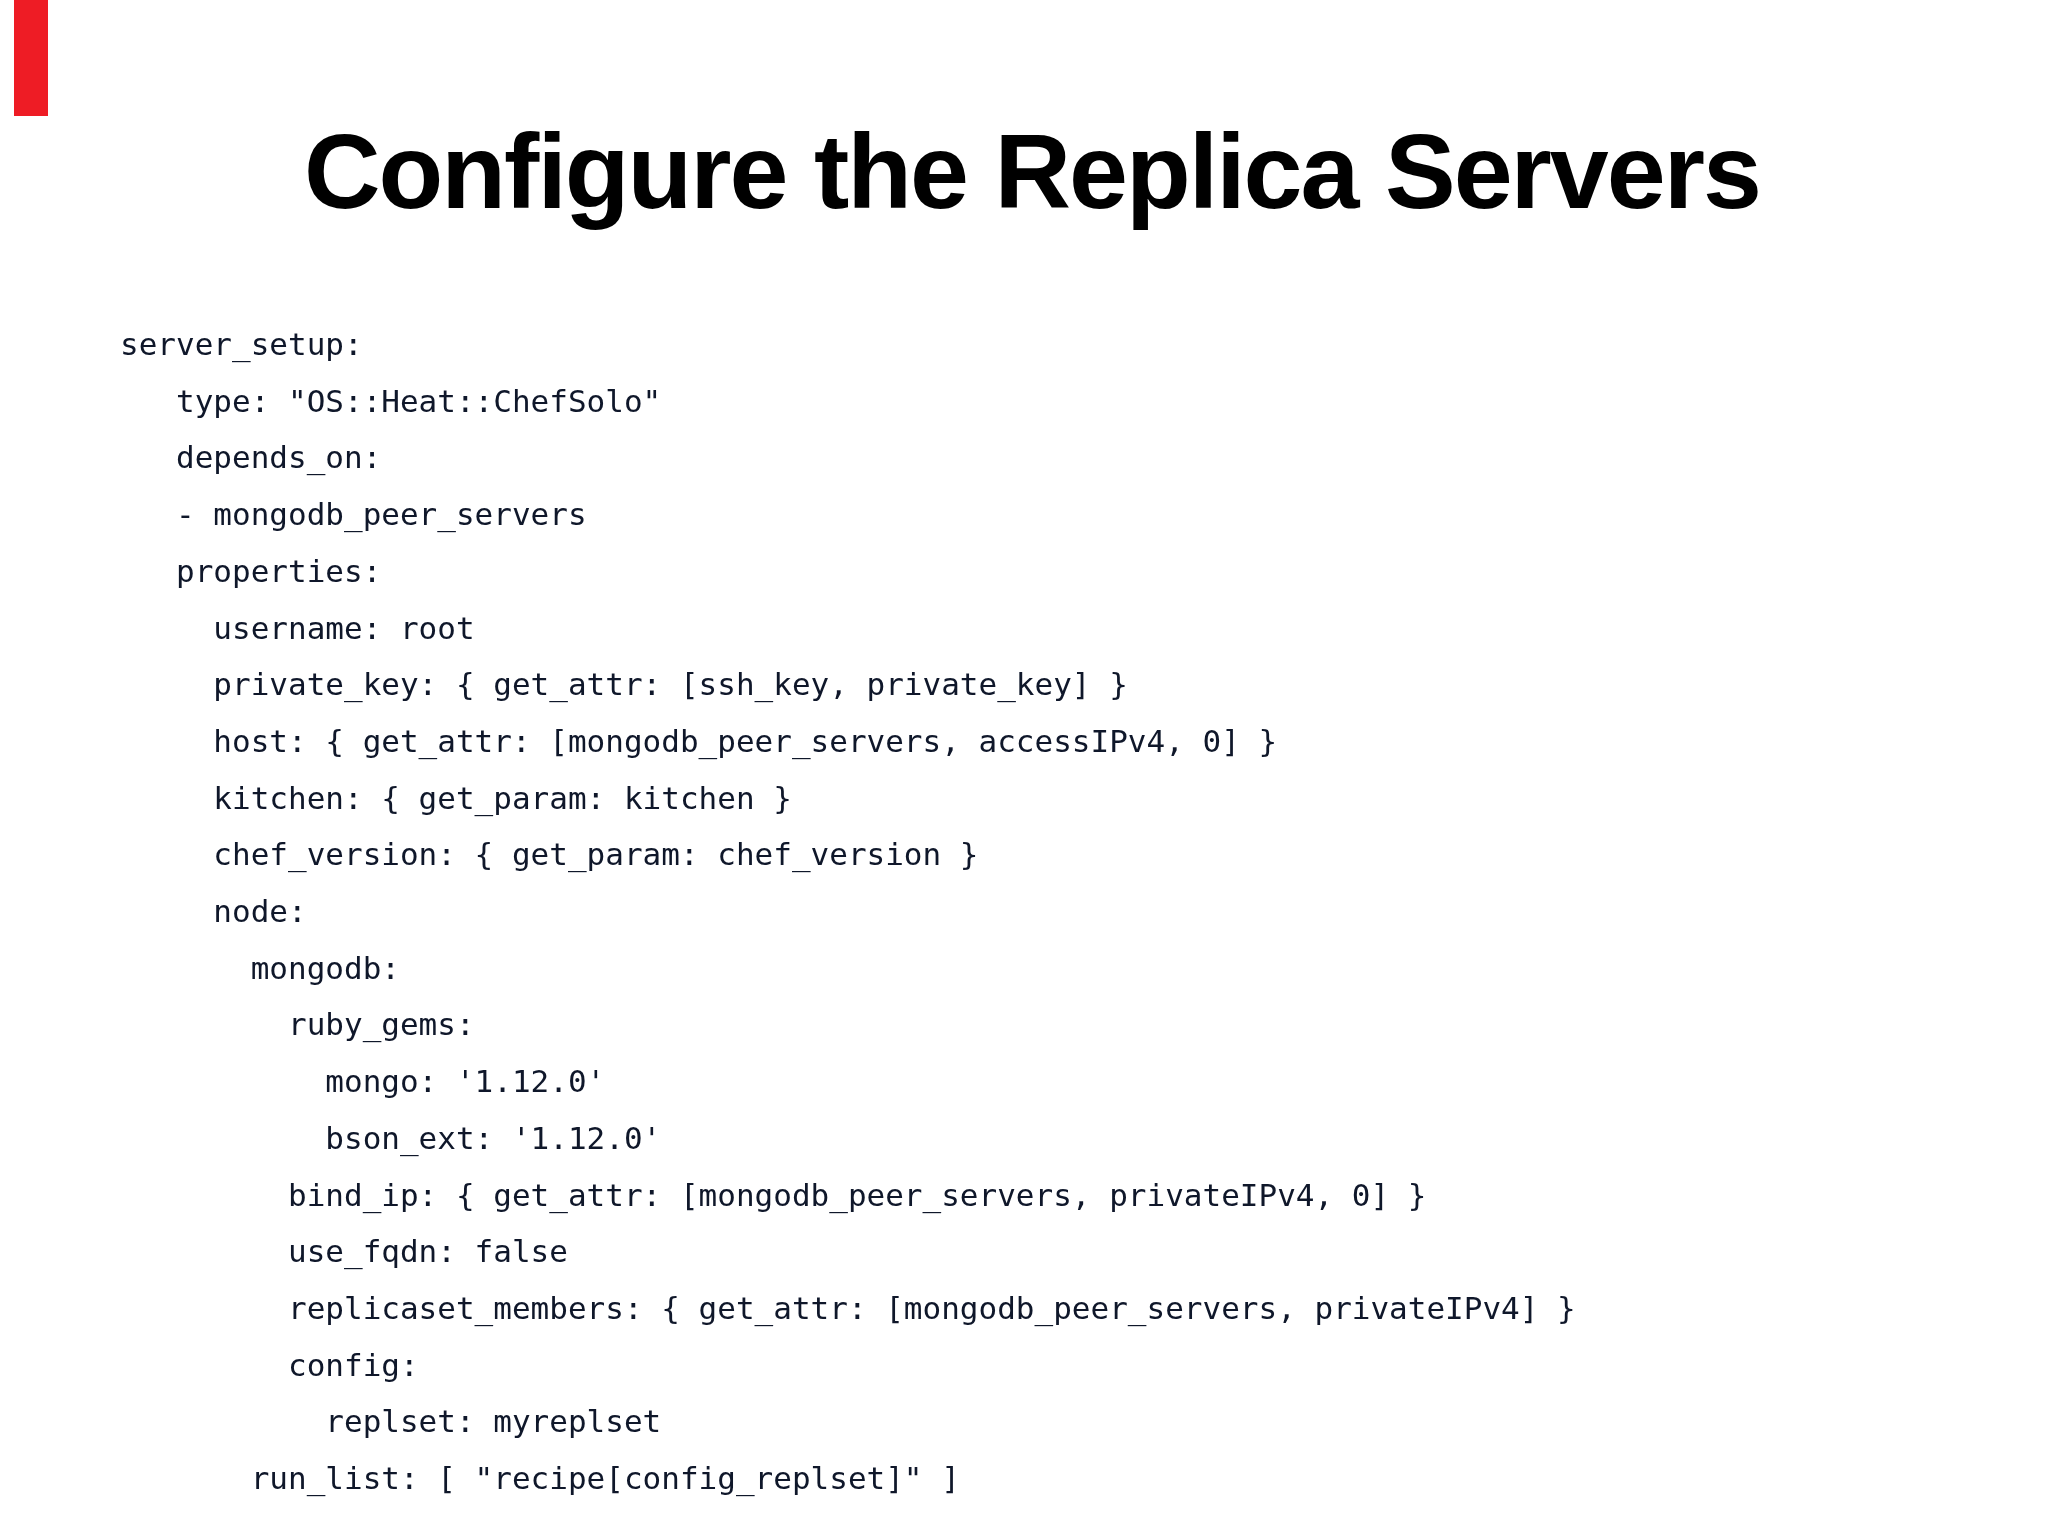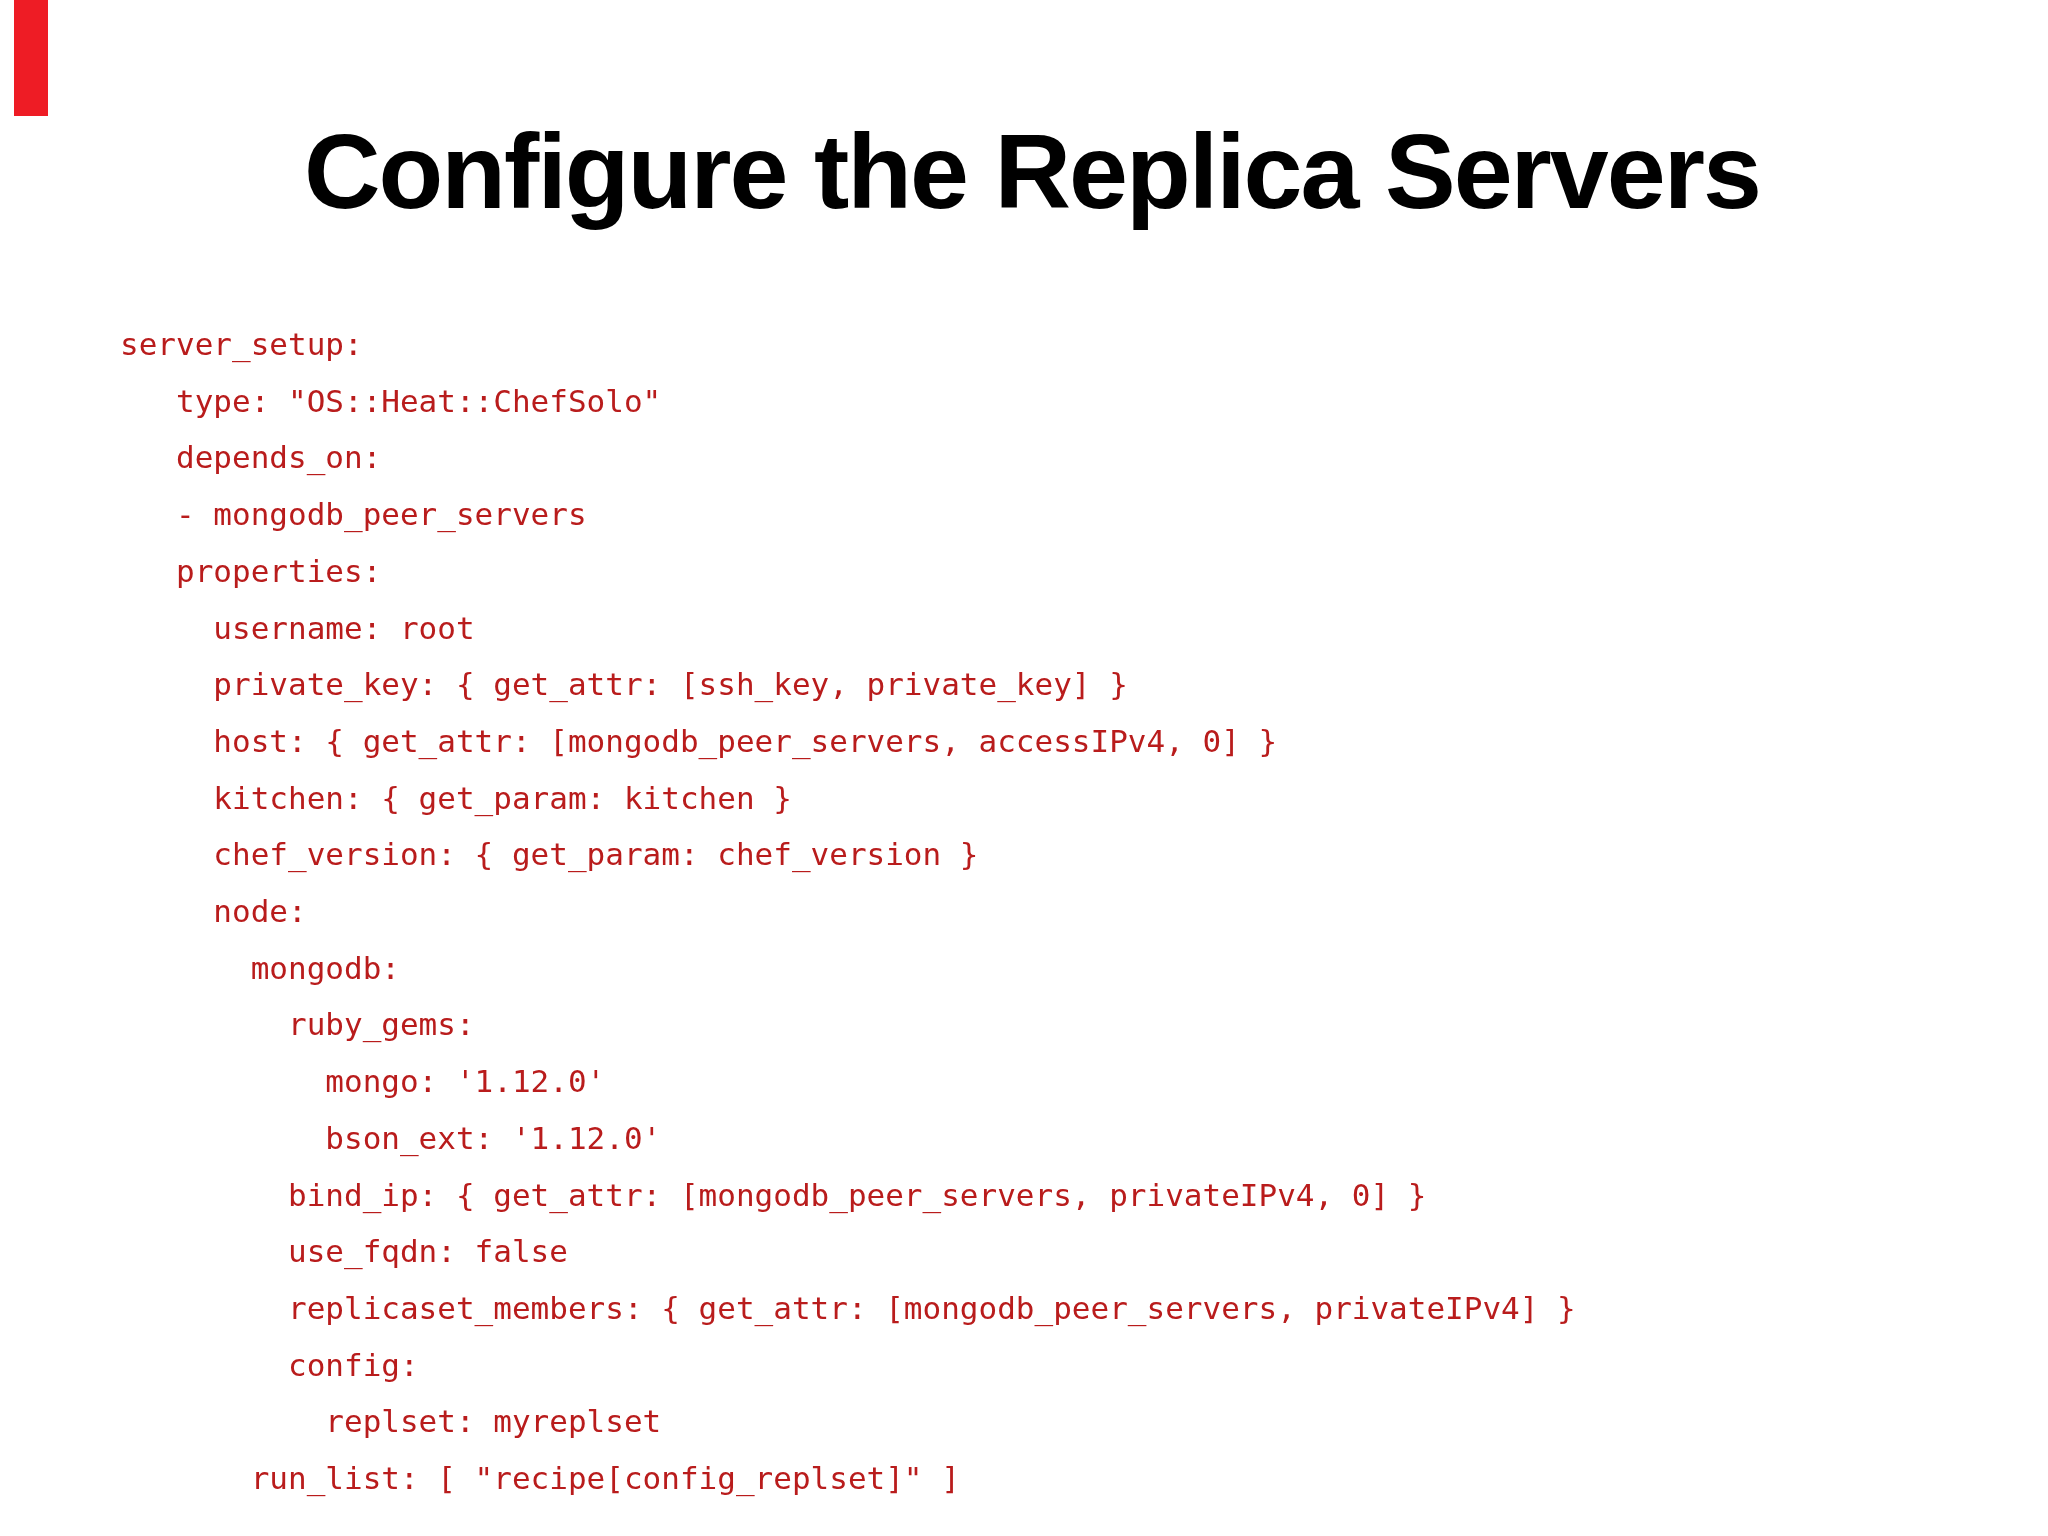--- a/index.html
+++ b/index.html
@@ -54,21 +54,21 @@
     white-space: pre;
     tab-size: 4;
   }
 </style>
 </head>
 <body>
 
 <div class="slide" style="background: rgb(255, 255, 255); padding-left: 16px;">
   <div class="accent-bar" style="background: rgb(238, 28, 37);"></div>
   <h1 class="title" style="color: rgb(0, 0, 0);">Configure the Replica Servers</h1>
-  <pre class="code-block" style="color: #b91c1c;">server_setup:
+  <pre class="code-block" style="color: #0f172a;">server_setup:
    type: "OS::Heat::ChefSolo"
    depends_on:
    - mongodb_peer_servers
    properties:
      username: root
      private_key: { get_attr: [ssh_key, private_key] }
      host: { get_attr: [mongodb_peer_servers, accessIPv4, 0] }
      kitchen: { get_param: kitchen }
      chef_version: { get_param: chef_version }
      node:

